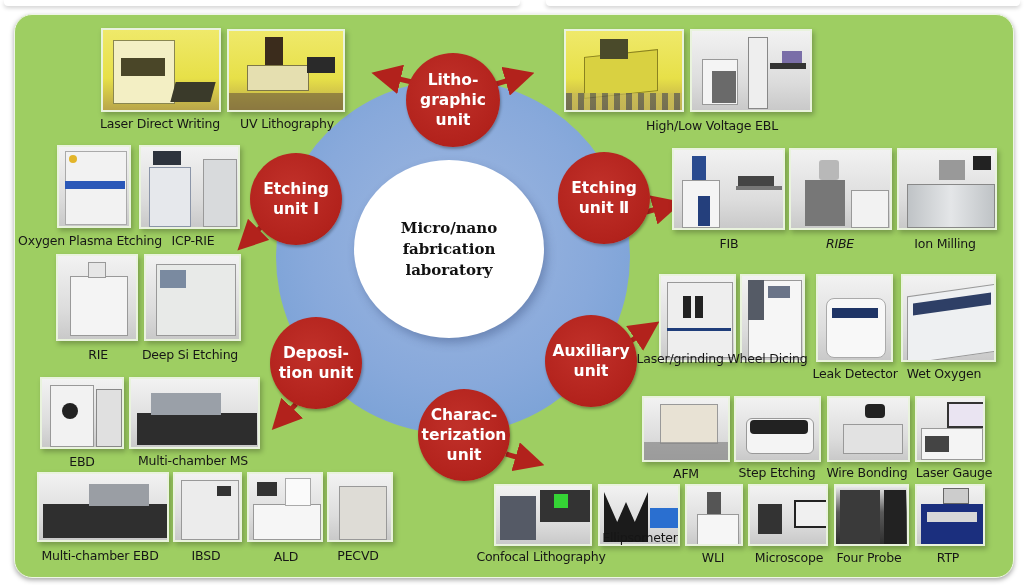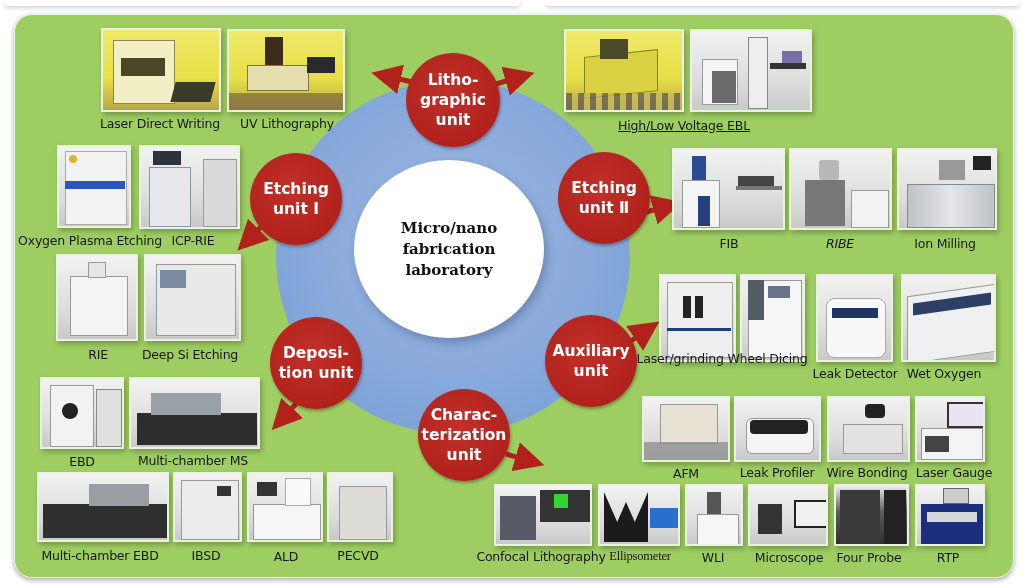--- a/index.html
+++ b/index.html
@@ -100,21 +100,21 @@
   <div class="mach" style="left:34px;top:8px;width:28px;height:20px;background:#4a4a2a;"></div>
   <div class="mach" style="left:0;top:62px;width:120px;height:21px;background:repeating-linear-gradient(90deg,#555 0 6px,#c6b95a 6px 12px);opacity:0.7;"></div>
 </div>
 <div class="photo lab" style="left:690px;top:29px;width:122px;height:83px;">
   <div class="mach" style="left:10px;top:28px;width:34px;height:44px;background:#f4f4f4;border:1px solid #999;"></div>
   <div class="mach" style="left:20px;top:40px;width:24px;height:32px;background:#6a6a6a;"></div>
   <div class="mach" style="left:56px;top:6px;width:18px;height:70px;background:#eee;border:1px solid #888;"></div>
   <div class="mach" style="left:78px;top:32px;width:36px;height:6px;background:#333;"></div>
   <div class="mach" style="left:90px;top:20px;width:20px;height:12px;background:#7a6ea8;"></div>
 </div>
-<div class="lbl" style="left:684px;top:118px;text-decoration:underline;">High/Low Voltage EBL</div>
+<div class="lbl" style="left:712px;top:118px;">High/Low Voltage EBL</div>
 
 <div class="photo lab" style="left:57px;top:145px;width:74px;height:83px;">
   <div class="mach" style="left:6px;top:4px;width:60px;height:72px;background:#f2f2f2;border:1px solid #aaa;"></div>
   <div class="mach" style="left:6px;top:34px;width:60px;height:8px;background:#2b58b8;"></div>
   <div class="mach" style="left:10px;top:8px;width:8px;height:8px;border-radius:50%;background:#e3b52a;"></div>
 </div>
 <div class="photo lab" style="left:139px;top:145px;width:101px;height:84px;">
   <div class="mach" style="left:8px;top:20px;width:40px;height:58px;background:#e6e8ec;border:1px solid #8b95a8;"></div>
   <div class="mach" style="left:12px;top:4px;width:28px;height:14px;background:#2d333d;"></div>
   <div class="mach" style="left:62px;top:12px;width:32px;height:66px;background:#d8dadc;border:1px solid #999;"></div>
@@ -188,21 +188,21 @@
 <div class="photo lab" style="left:827px;top:396px;width:83px;height:66px;">
   <div class="mach" style="left:36px;top:6px;width:20px;height:14px;background:#222;border-radius:4px;"></div>
   <div class="mach" style="left:14px;top:26px;width:58px;height:28px;background:#e2e2e2;border:1px solid #999;"></div>
 </div>
 <div class="photo lab" style="left:915px;top:396px;width:70px;height:66px;">
   <div class="mach" style="left:30px;top:4px;width:34px;height:22px;background:#eae4f2;border:2px solid #333;"></div>
   <div class="mach" style="left:4px;top:30px;width:60px;height:30px;background:#f4f4f4;border:1px solid #999;"></div>
   <div class="mach" style="left:8px;top:38px;width:24px;height:16px;background:#444;"></div>
 </div>
 <div class="lbl" style="left:686px;top:466px;">AFM</div>
-<div class="lbl" style="left:777px;top:465px;">Leak Profiler</div>
+<div class="lbl" style="left:777px;top:465px;">Step Etching</div>
 <div class="lbl" style="left:867px;top:465px;">Wire Bonding</div>
 <div class="lbl" style="left:954px;top:465px;">Laser Gauge</div>
 
 <div class="photo lab" style="left:494px;top:484px;width:98px;height:62px;">
   <div class="mach" style="left:4px;top:10px;width:36px;height:44px;background:#555a66;"></div>
   <div class="mach" style="left:44px;top:4px;width:50px;height:32px;background:#333;"></div>
   <div class="mach" style="left:58px;top:8px;width:14px;height:14px;background:#35d435;"></div>
 </div>
 <div class="photo lab" style="left:598px;top:484px;width:82px;height:62px;">
   <div class="mach" style="left:4px;top:6px;width:44px;height:50px;background:#1b1b1b;clip-path:polygon(0 0,30% 60%,50% 20%,70% 60%,100% 0,100% 100%,0 100%);"></div>
@@ -219,21 +219,21 @@
 <div class="photo dark" style="left:834px;top:484px;width:75px;height:62px;">
   <div class="mach" style="left:4px;top:4px;width:40px;height:54px;background:#3a3a3a;"></div>
   <div class="mach" style="left:48px;top:4px;width:22px;height:54px;background:#222;"></div>
 </div>
 <div class="photo lab" style="left:915px;top:484px;width:70px;height:62px;">
   <div class="mach" style="left:26px;top:2px;width:24px;height:14px;background:#ccc;border:1px solid #666;"></div>
   <div class="mach" style="left:4px;top:18px;width:62px;height:40px;background:#1b2f7e;"></div>
   <div class="mach" style="left:10px;top:26px;width:50px;height:10px;background:#d8d8d8;"></div>
 </div>
 <div class="lbl" style="left:541px;top:549px;">Confocal Lithography</div>
-<div class="lbl" style="left:640px;top:549px;font-family:Liberation Serif, serif;">Ellipsometer</div>
+<div class="lbl" style="left:640px;top:530px;">Ellipsometer</div>
 <div class="lbl" style="left:713px;top:550px;">WLI</div>
 <div class="lbl" style="left:789px;top:550px;">Microscope</div>
 <div class="lbl" style="left:869px;top:550px;">Four Probe</div>
 <div class="lbl" style="left:948px;top:550px;">RTP</div>
 
 <div class="photo lab" style="left:40px;top:377px;width:84px;height:72px;">
   <div class="mach" style="left:8px;top:6px;width:42px;height:60px;background:#f2f2f2;border:1px solid #999;"></div>
   <div class="mach" style="left:20px;top:24px;width:16px;height:16px;border-radius:50%;background:#222;"></div>
   <div class="mach" style="left:54px;top:10px;width:24px;height:56px;background:#e0e0e0;border:1px solid #888;"></div>
 </div>

